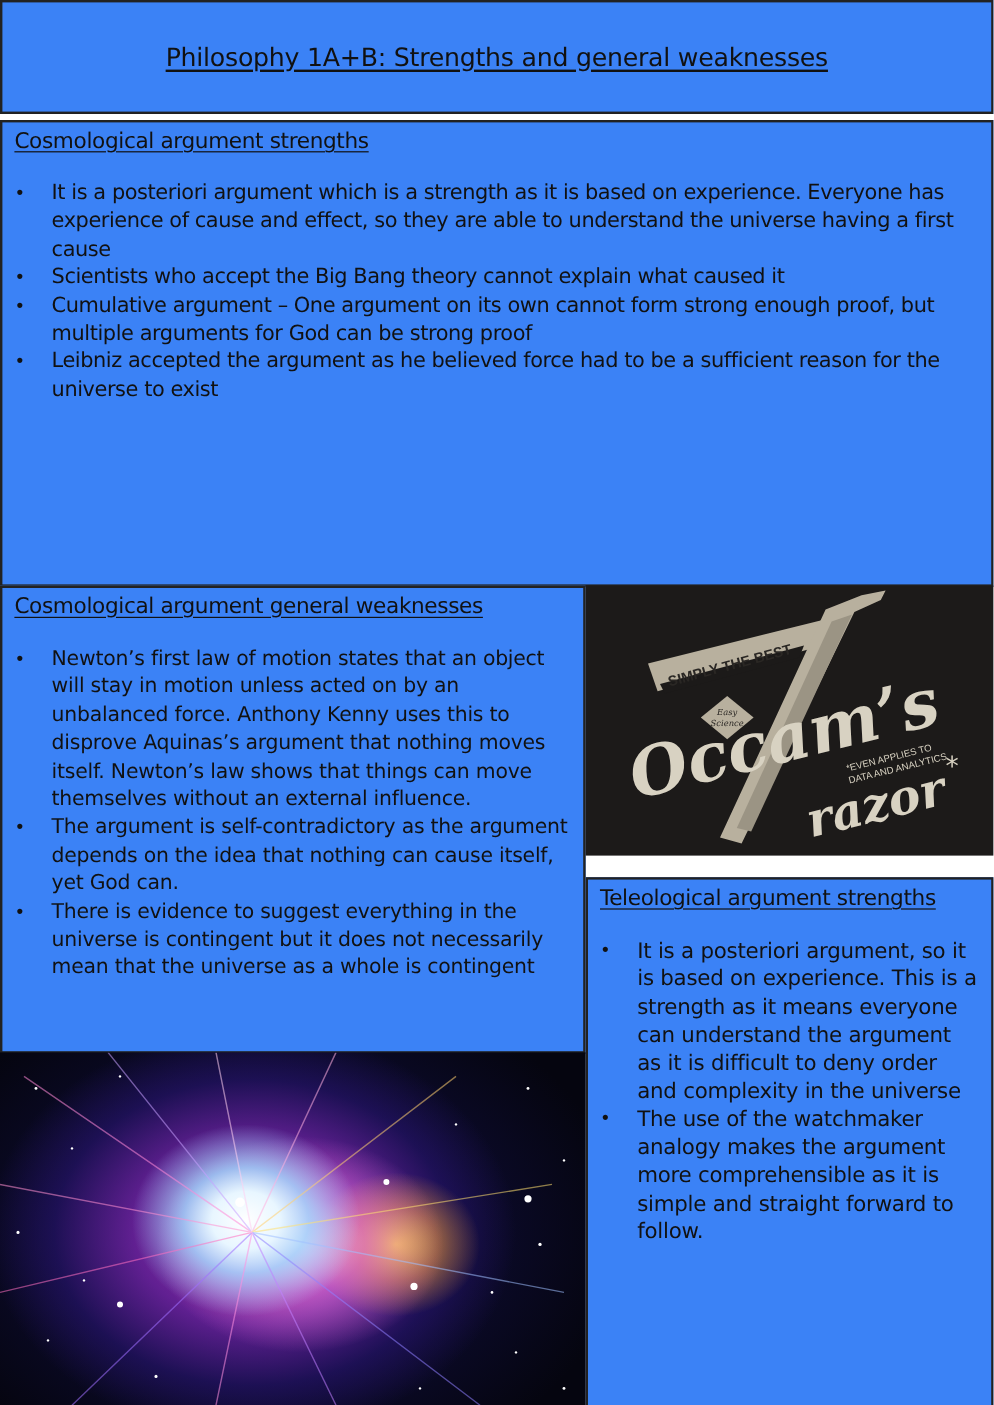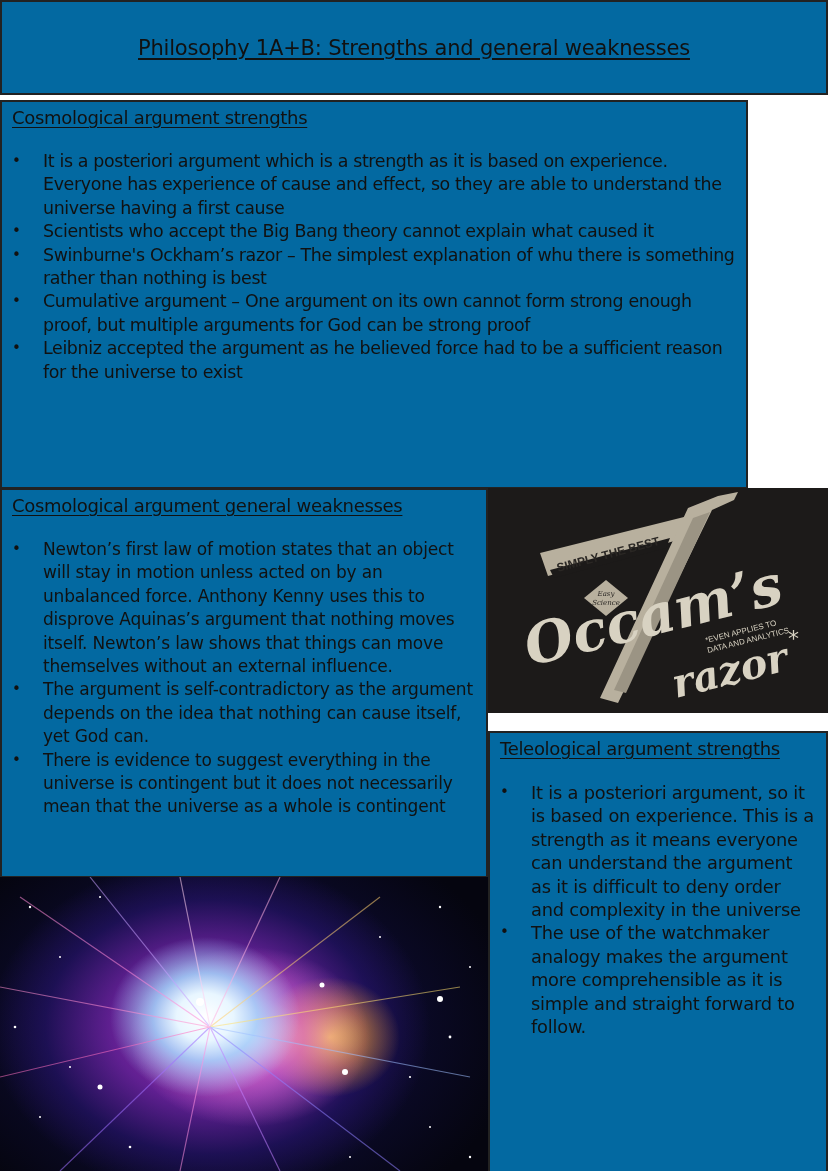--- a/index.html
+++ b/index.html
@@ -1,24 +1,24 @@
 <!DOCTYPE html>
 <html><head>
 <meta charset="utf-8">
 <style>
   * { box-sizing: border-box; margin: 0; padding: 0; }
   html, body { width: 828px; height: 1171px; background: #ffffff; overflow: hidden; }
   body { position: relative; font-family: "DejaVu Sans", sans-serif; color: #111; }
 
-  .box { position: absolute; border: 2px solid #222; background: #0369a1; }
+  .box { position: absolute; border: 2px solid #222; background: #3b82f6; }
 
   #title-box { left: 0; top: 0; width: 828px; height: 95px; display: flex; align-items: center; justify-content: center; }
   #title-box h1 { font-weight: normal; font-size: 21px; text-decoration: underline; text-underline-offset: 3px; letter-spacing: -0.2px; }
 
-  #cosmo-strengths { left: 0; top: 100px; width: 748px; height: 389px; padding: 5px 10px 0 10px; }
+  #cosmo-strengths { left: 0; top: 100px; width: 828px; height: 389px; padding: 5px 10px 0 10px; }
   #cosmo-weak { left: 0; top: 488px; width: 488px; height: 390px; padding: 5px 10px 0 10px; }
   #teleo-strengths { left: 488px; top: 712px; width: 340px; height: 459px; padding: 5px 10px 0 10px; margin-top: 19px; }
 
   .heading { font-size: 18px; text-decoration: underline; text-underline-offset: 3px; letter-spacing: -0.3px; margin-bottom: 22px; display: inline-block; }
 
   ul.bullets { list-style: none; }
   ul.bullets li { position: relative; padding-left: 31px; font-size: 17.4px; line-height: 23.4px; letter-spacing: -0.35px; }
   ul.bullets li::before { content: "•"; position: absolute; left: 0; top: 0; font-size: 15px; }
 
   #cosmo-weak ul.bullets li { font-size: 17px; letter-spacing: -0.2px; }
@@ -44,21 +44,20 @@
 
 <div id="title-box" class="box">
   <h1>Philosophy 1A+B: Strengths and general weaknesses</h1>
 </div>
 
 <section id="cosmo-strengths" class="box">
   <div class="heading">Cosmological argument strengths</div>
   <ul class="bullets">
     <li>It is a posteriori argument which is a strength as it is based on experience. Everyone has experience of cause and effect, so they are able to understand the universe having a first cause</li>
     <li>Scientists who accept the Big Bang theory cannot explain what caused it</li>
-    <li>Swinburne's Ockham’s razor – The simplest explanation of whu there is something rather than nothing is best</li>
     <li>Cumulative argument – One argument on its own cannot form strong enough proof, but multiple arguments for God can be strong proof</li>
     <li>Leibniz accepted the argument as he believed force had to be a sufficient reason for the universe to exist</li>
   </ul>
 </section>
 
 <section id="cosmo-weak" class="box">
   <div class="heading">Cosmological argument general weaknesses</div>
   <ul class="bullets">
     <li>Newton’s first law of motion states that an object will stay in motion unless acted on by an unbalanced force. Anthony Kenny uses this to disprove Aquinas’s argument that nothing moves itself. Newton’s law shows that things can move themselves without an external influence.</li>
     <li>The argument is self-contradictory as the argument depends on the idea that nothing can cause itself, yet God can.</li>

